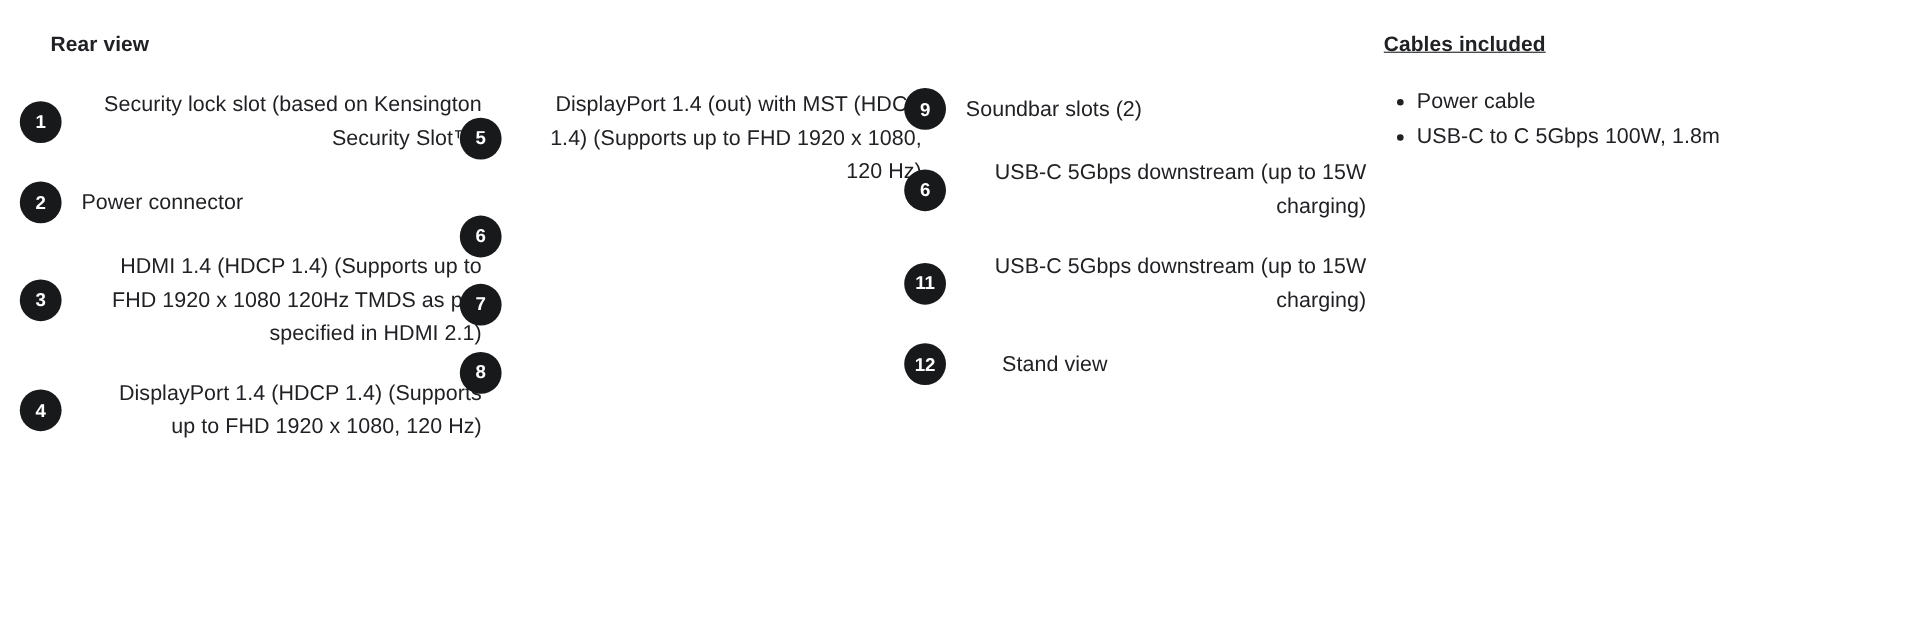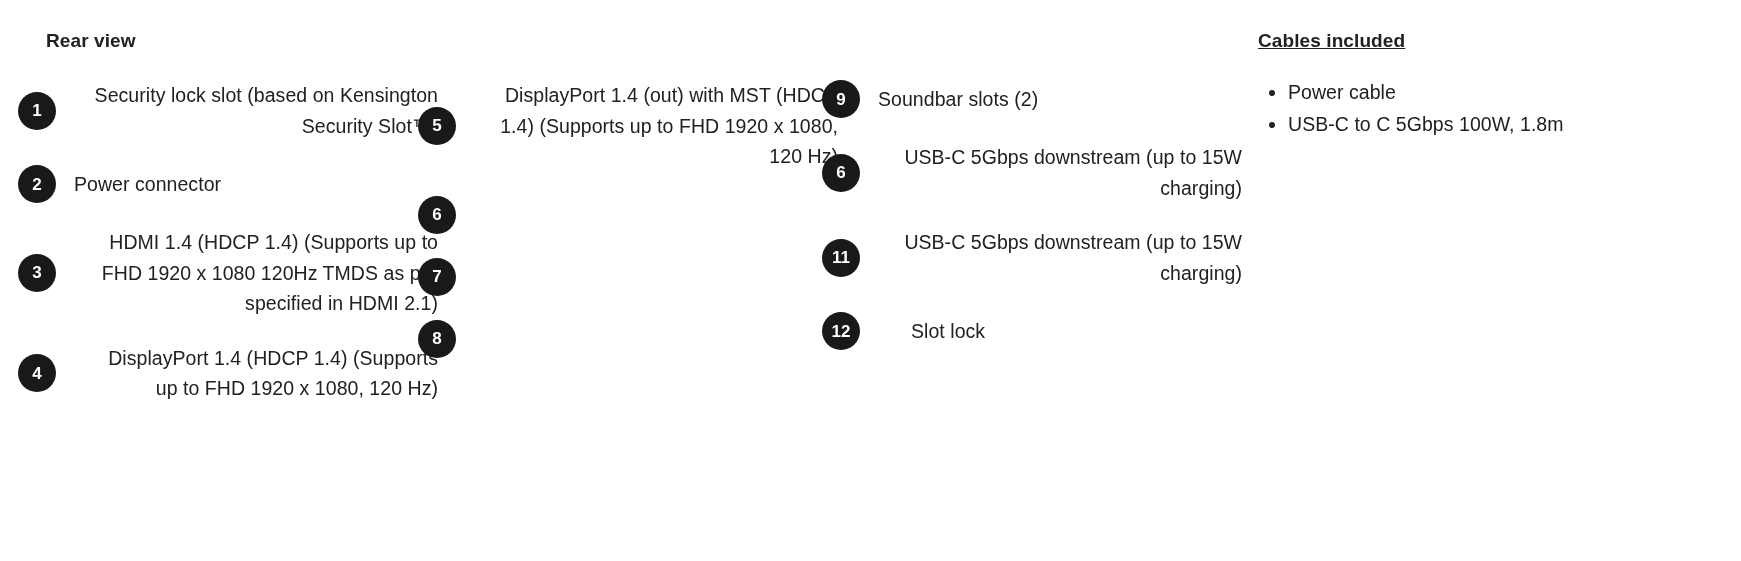--- a/index.html
+++ b/index.html
@@ -167,21 +167,21 @@
       <span class="port-label">USB-C 5Gbps downstream (up to 15W charging)</span>
     </div>
 
     <div class="port-item">
       <span class="badge">11</span>
       <span class="port-label">USB-C 5Gbps downstream (up to 15W charging)</span>
     </div>
 
     <div class="port-item">
       <span class="badge">12</span>
-      <span class="port-label">Slot lock</span>
+      <span class="port-label">Stand view</span>
     </div>
 
   </div>
 
   <ul id="cables-list">
     <li>Power cable</li>
     <li>USB-C to C 5Gbps 100W, 1.8m</li>
   </ul>
 
 </div>

